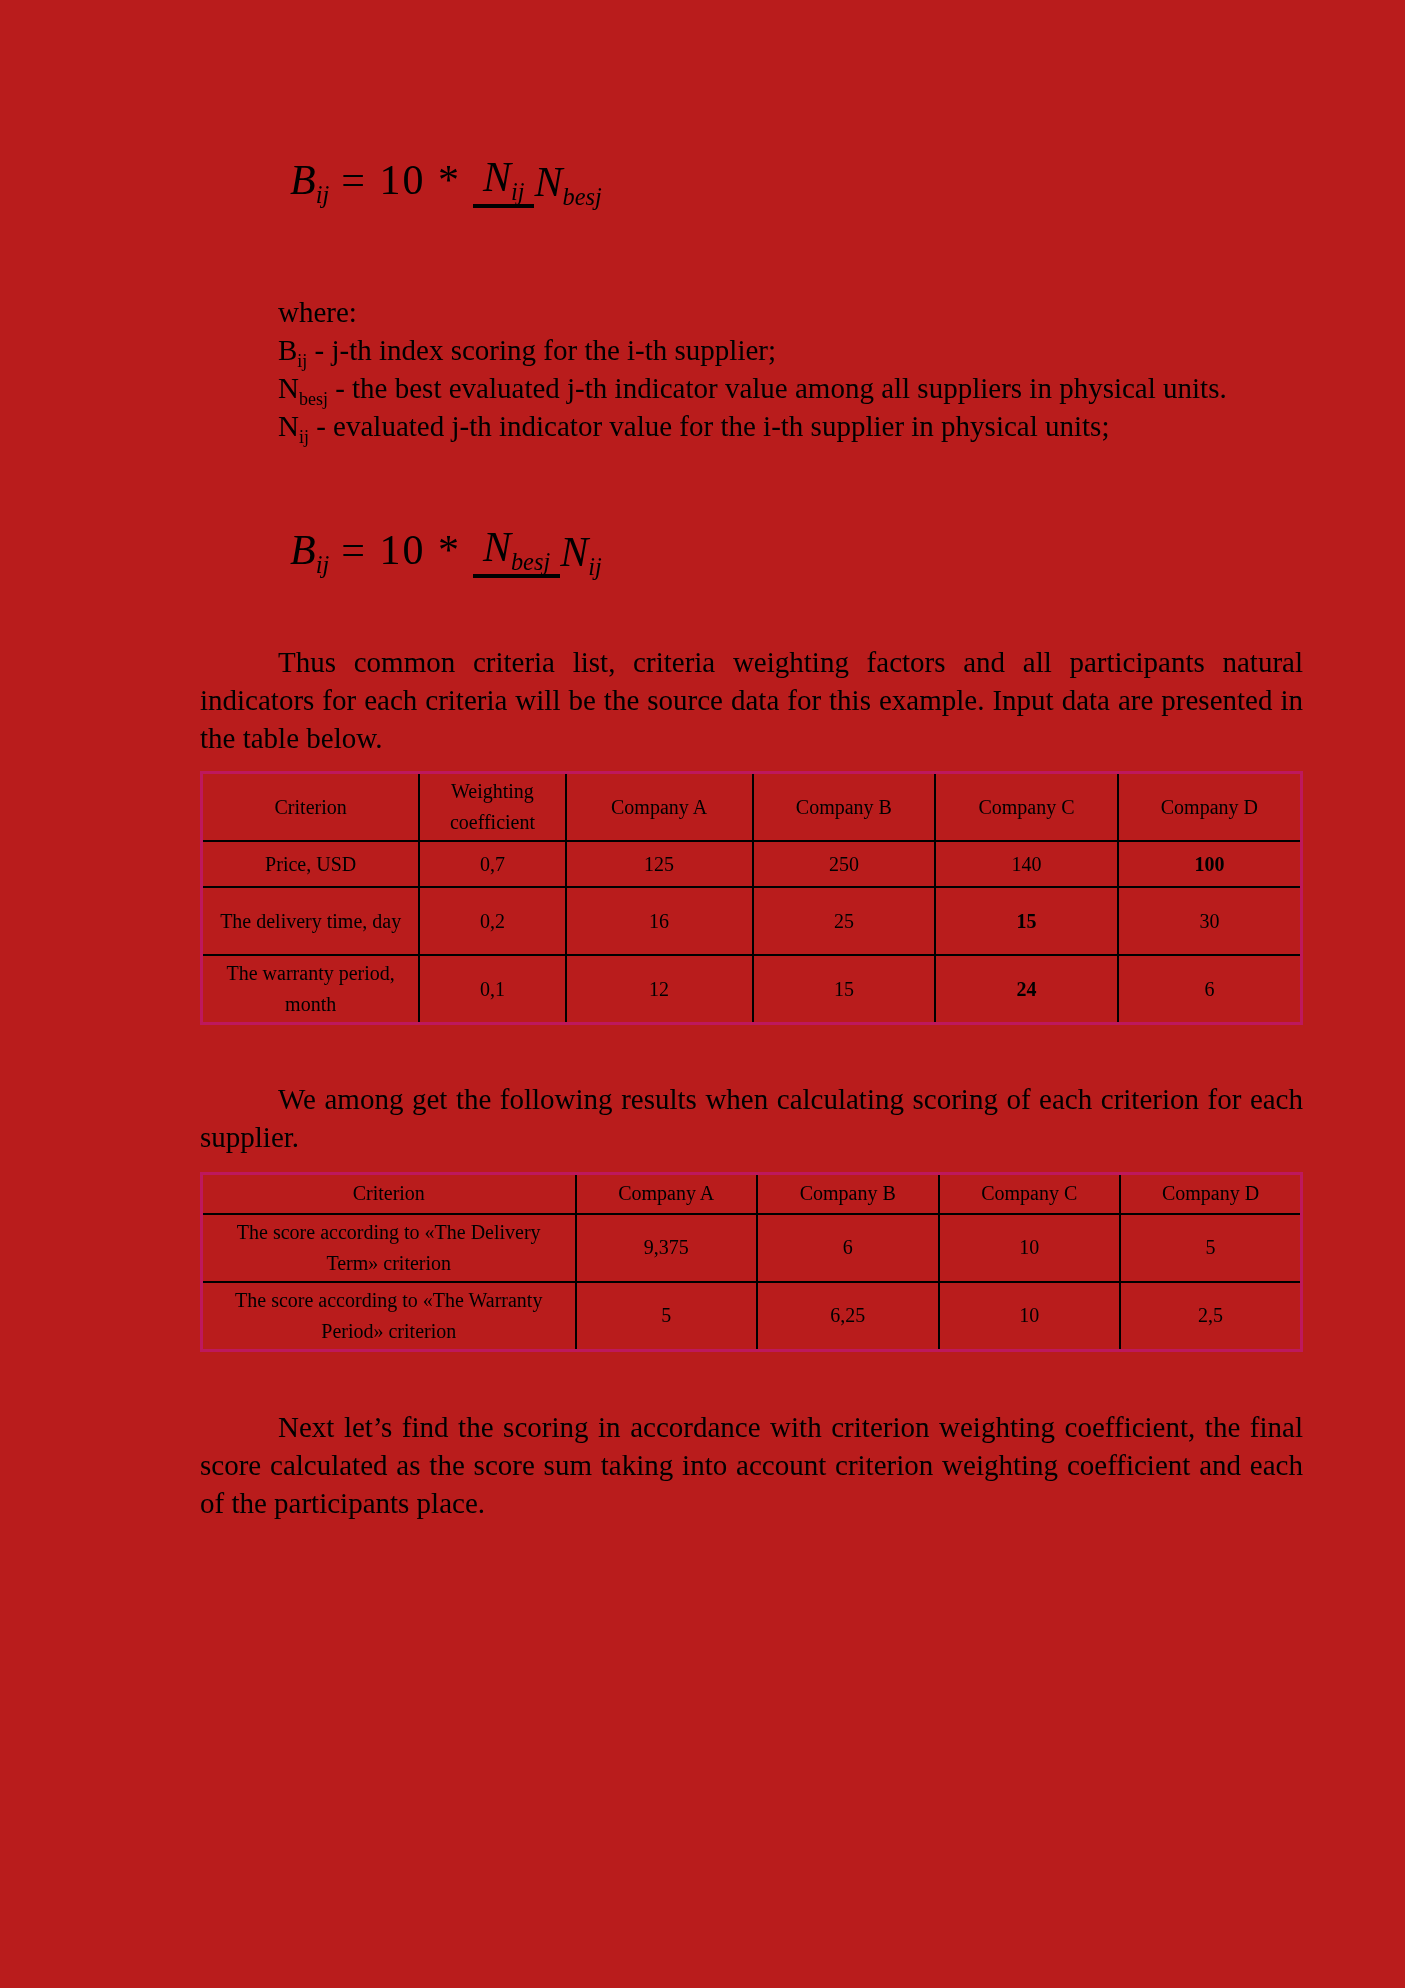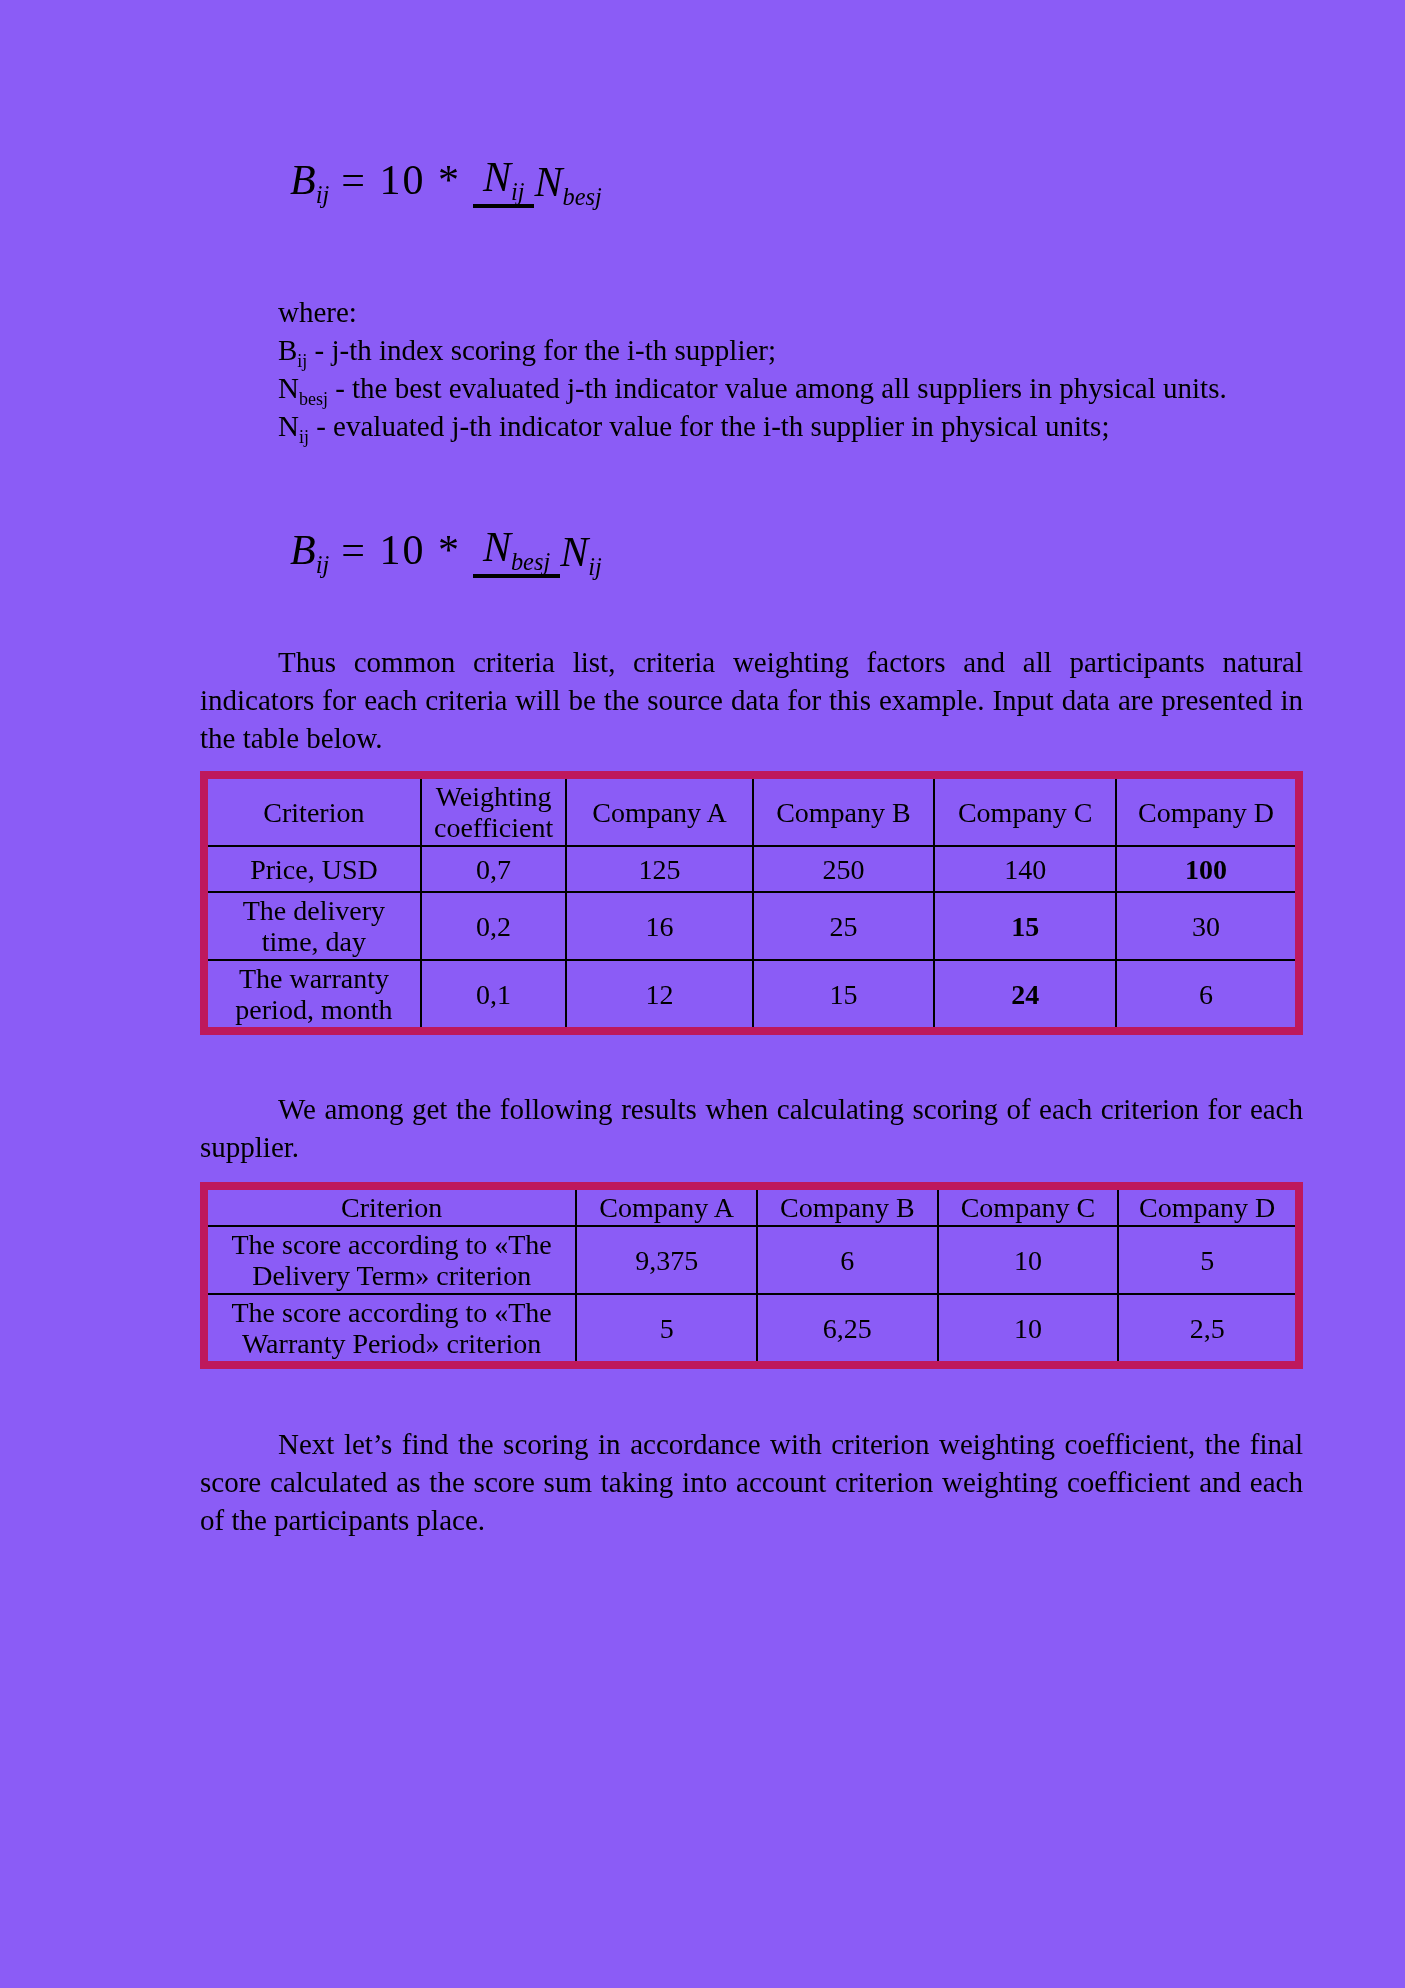--- a/index.html
+++ b/index.html
@@ -1,20 +1,20 @@
 <!DOCTYPE html>
 <html><head>
 <meta charset="utf-8">
 <style>
   html, body { margin: 0; padding: 0; background: #888; }
   .page {
     width: 1405px;
     height: 1988px;
     margin: 0 auto;
-    background: #8b5cf6;
+    background: #b91c1c;
     box-sizing: border-box;
     padding: 95px 102px 0 200px;
     font-family: "Liberation Serif", "DejaVu Serif", serif;
     font-size: 29px;
     color: #000;
     overflow: hidden;
   }
   p { margin: 0; line-height: 38px; text-align: justify; }
   .indent { text-indent: 78px; }
   .def { text-align: justify; }
@@ -33,22 +33,22 @@
   .formula .op { font-style: normal; margin: 0 12px; letter-spacing: 2px; }
   .frac { display: inline-flex; flex-direction: row; align-items: center; }
   .frac .num { border-bottom: 4px solid #000; padding: 0 10px 3px 10px; }
   .frac .den { padding-top: 3px; }
 
   
   table {
     width: 100%;
     border-collapse: collapse;
     table-layout: fixed;
-    font-size: 28px;
-    border: 8px solid #be185d;
+    font-size: 20px;
+    border: 3px solid #be185d;
   }
   td, th {
     border: 2px solid #000;
     text-align: center;
     vertical-align: middle;
     font-weight: normal;
     line-height: 31px;
     padding: 2px 8px;
     box-sizing: border-box;
     overflow: hidden;

